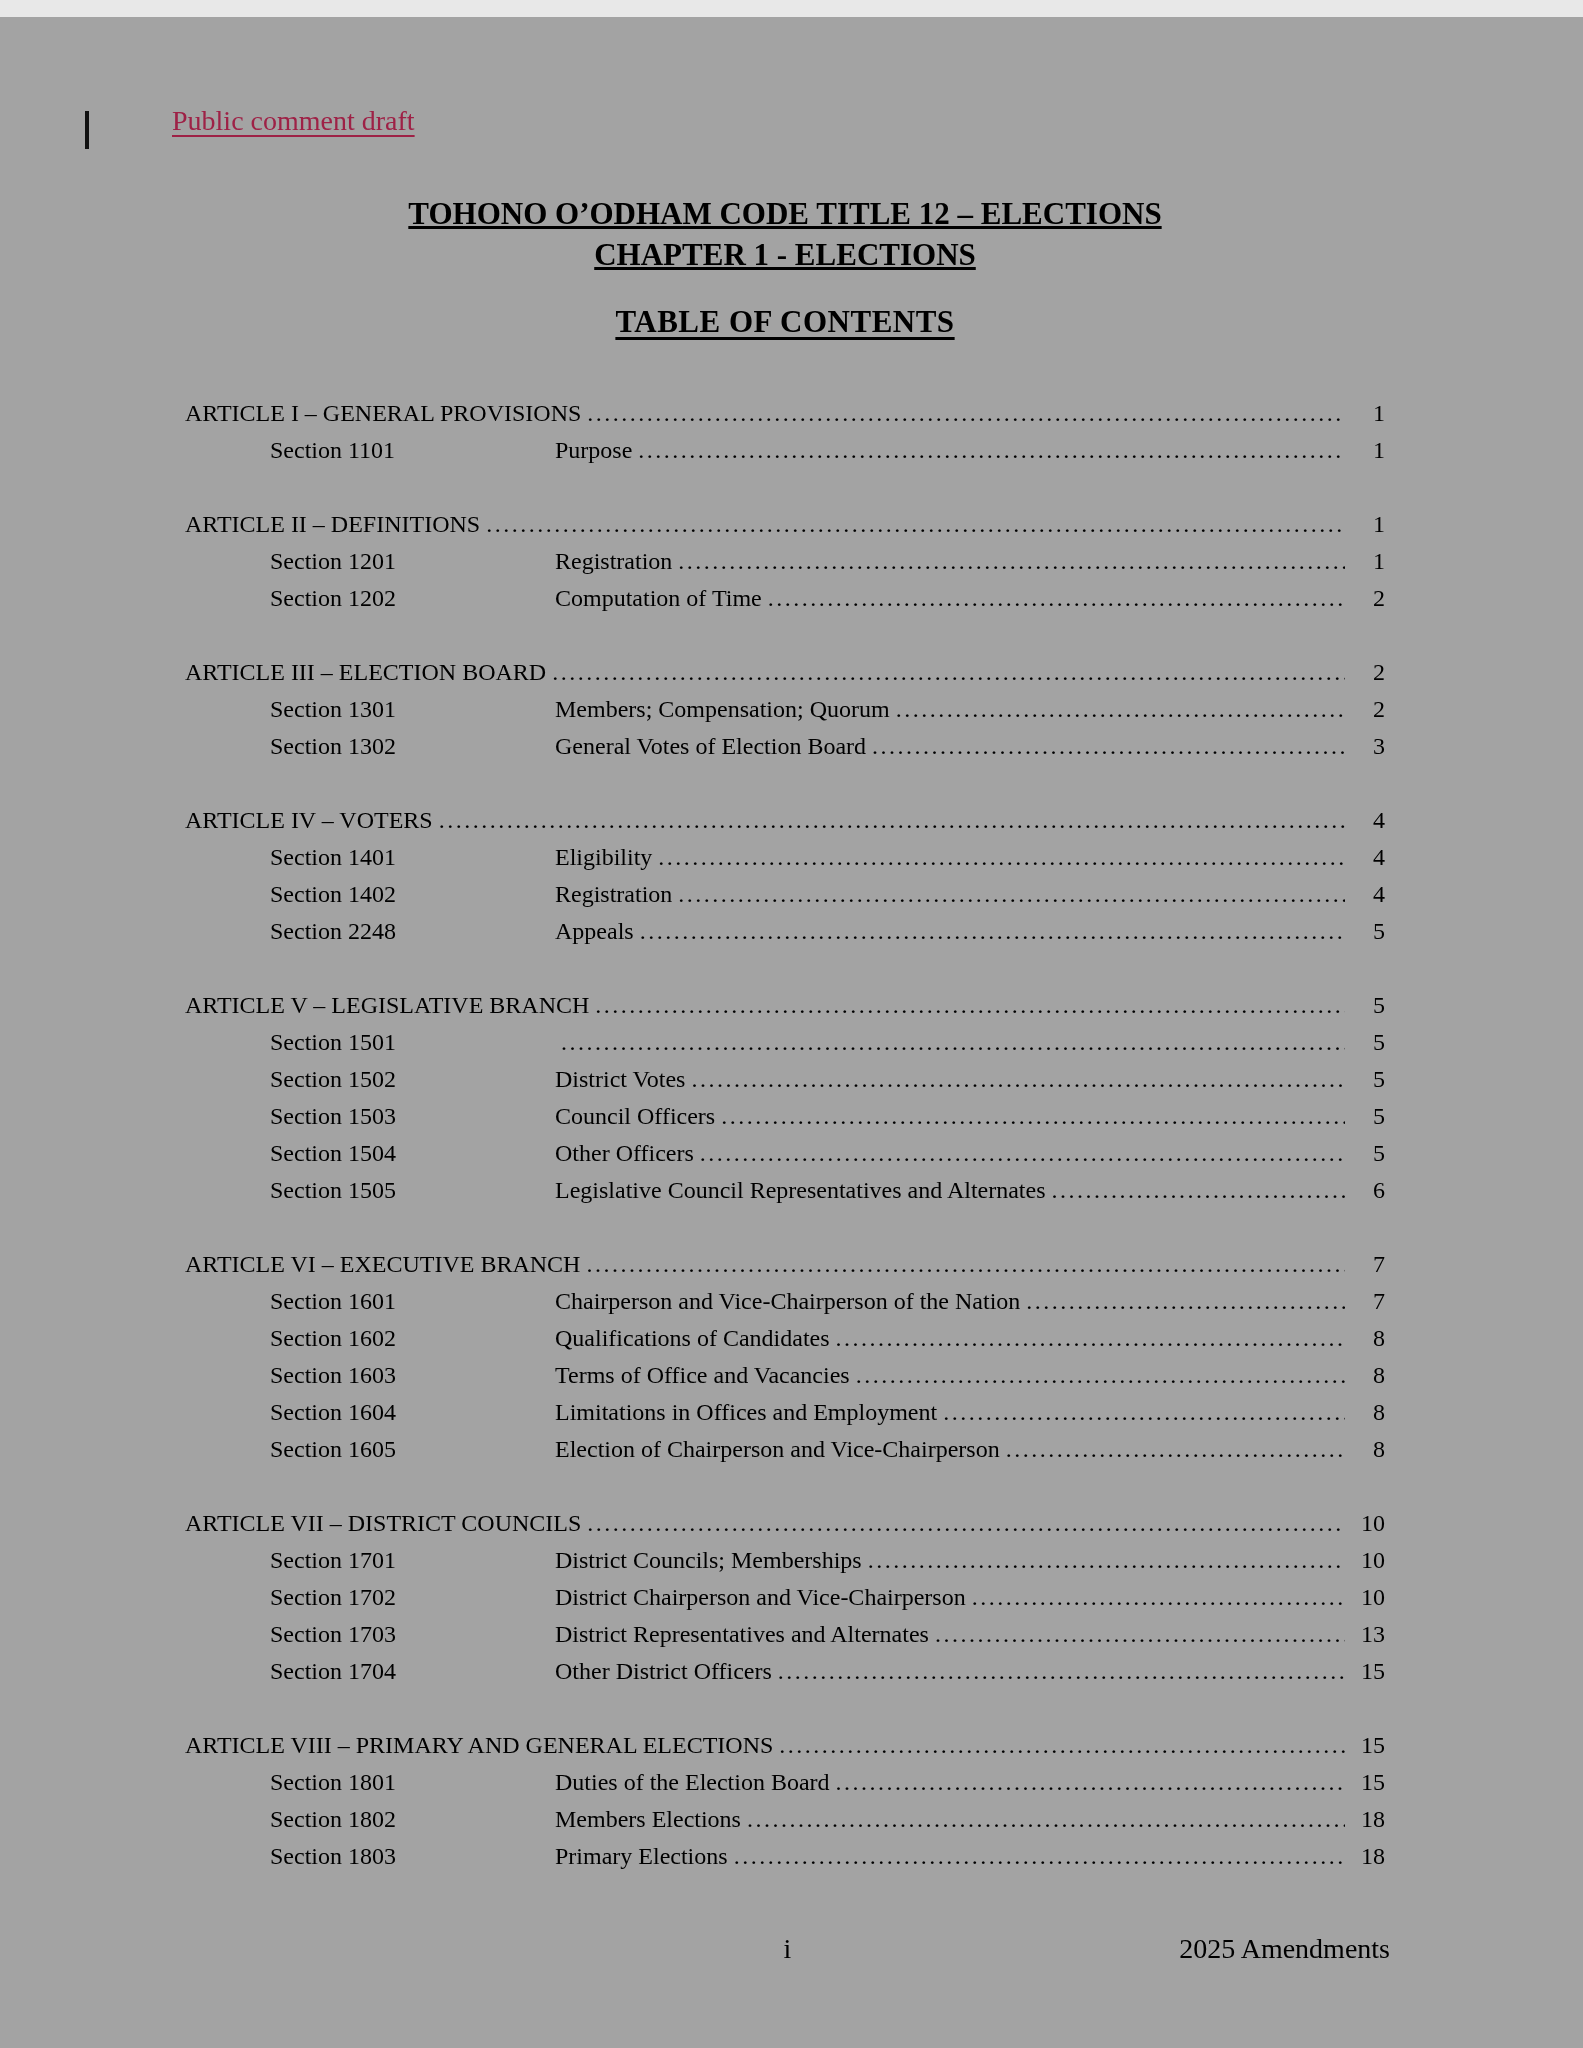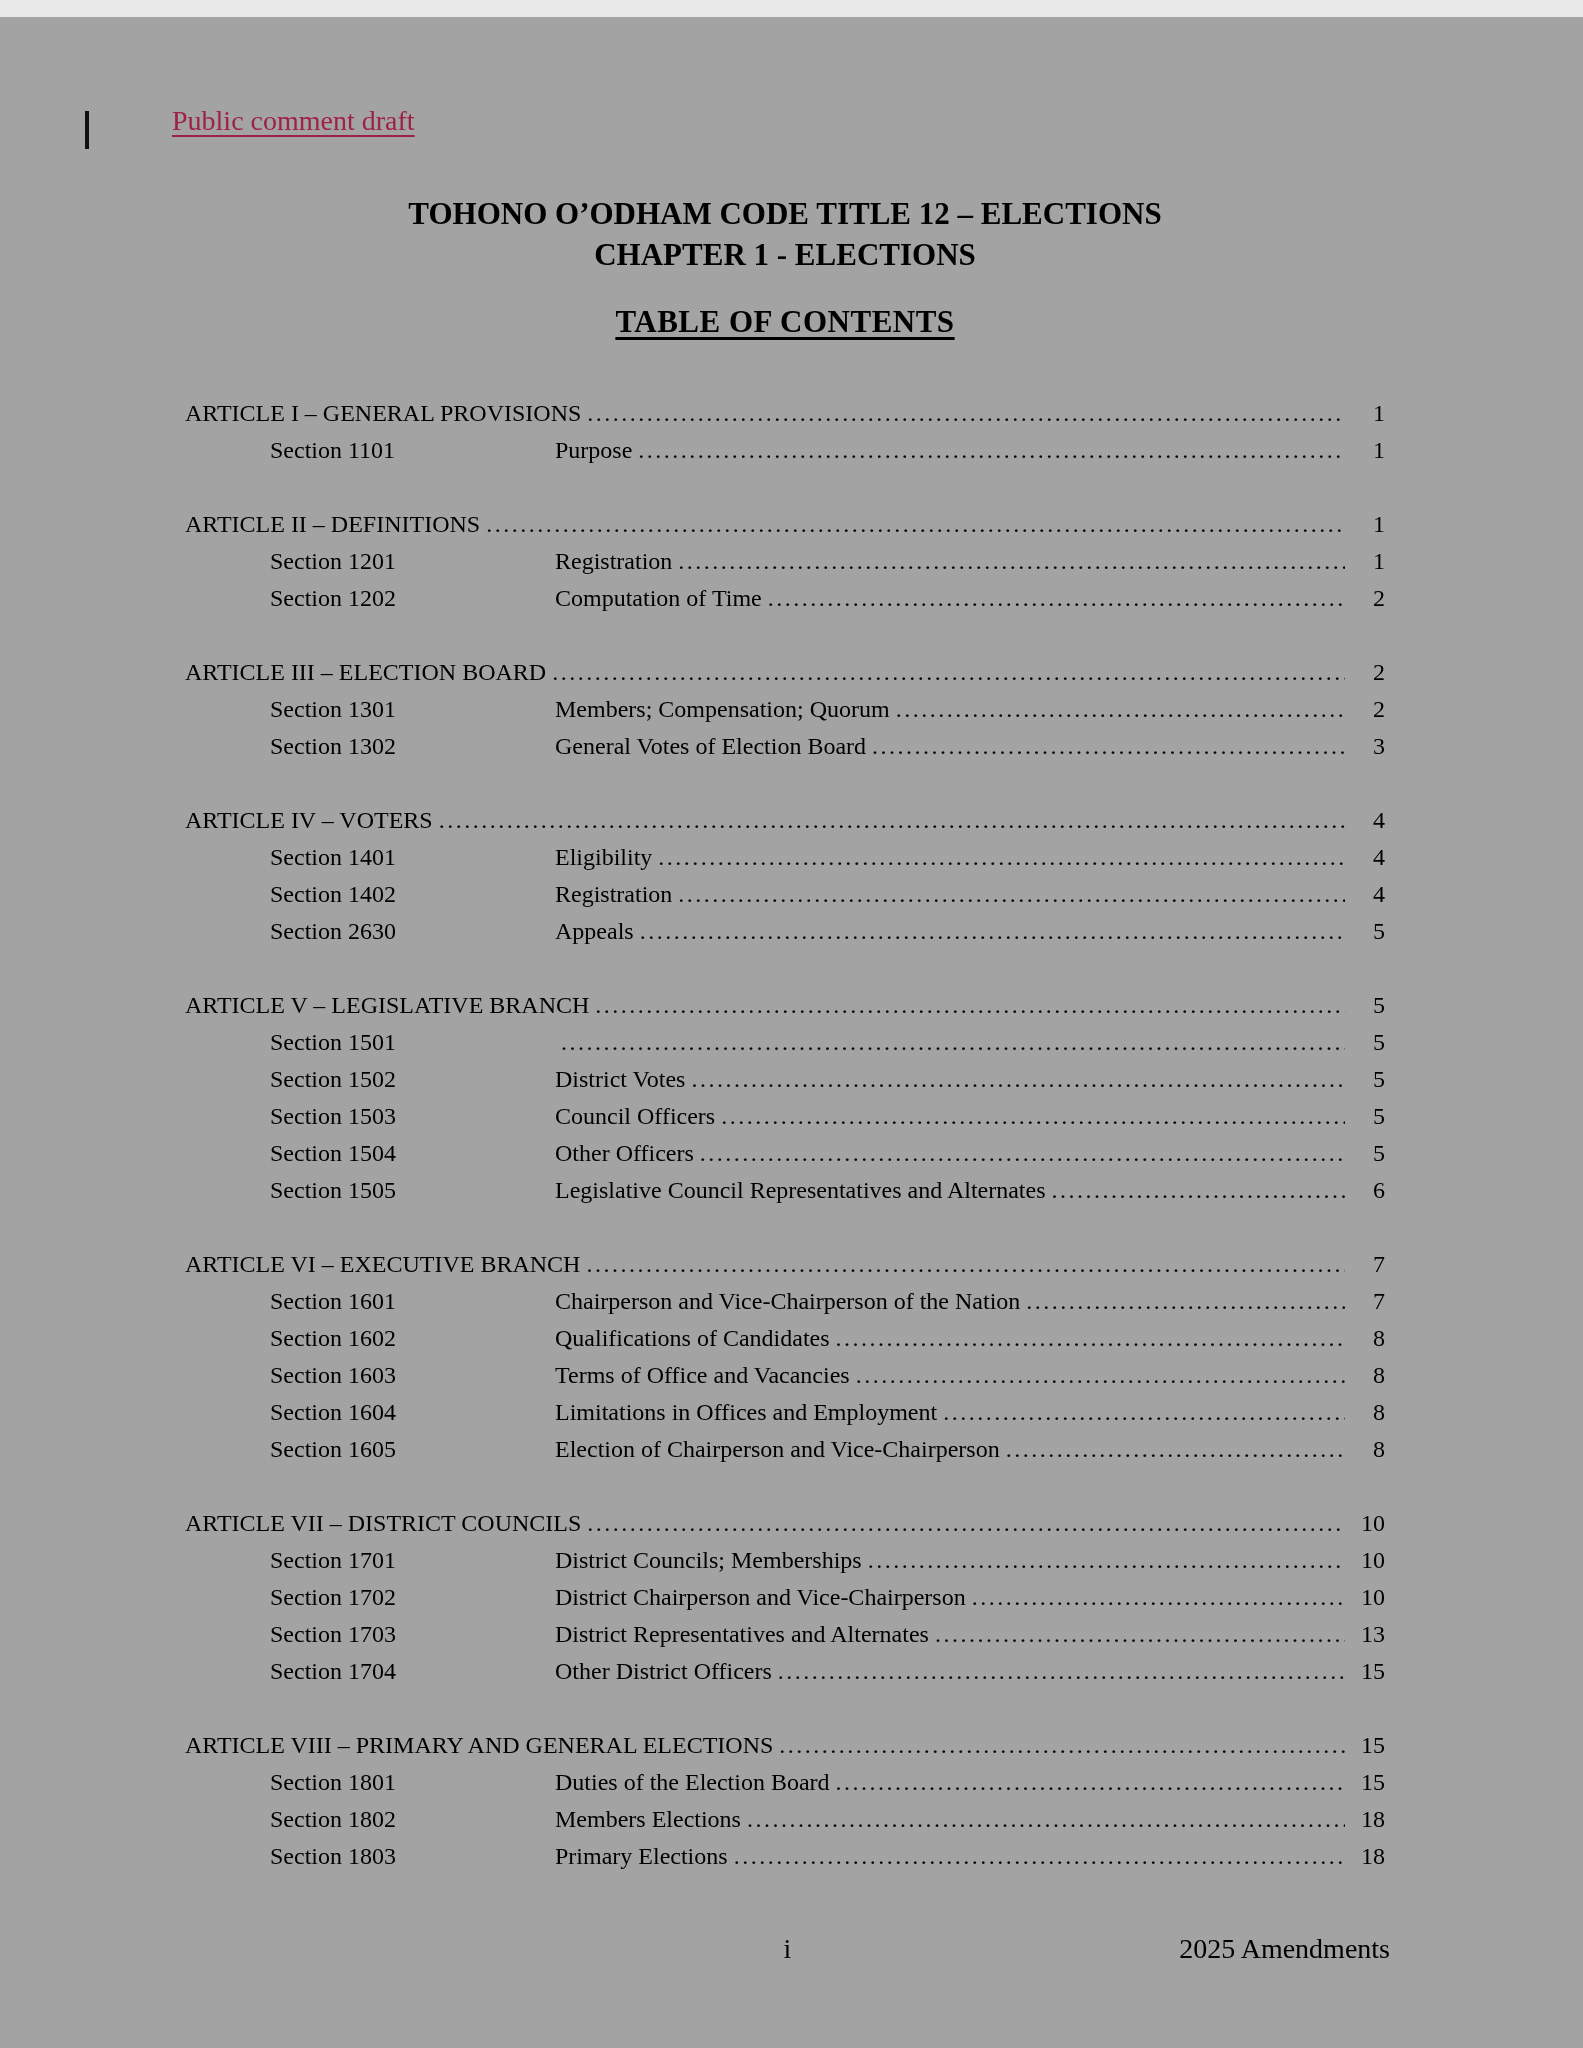--- a/index.html
+++ b/index.html
@@ -37,20 +37,21 @@
   }
   .doc-title {
     position: absolute;
     top: 176px;
     left: 185px;
     width: 1200px;
     text-align: center;
     font-weight: bold;
     font-size: 31px;
     line-height: 41px;
+    text-decoration: underline;
   }
   .toc-heading {
     position: absolute;
     top: 287px;
     left: 185px;
     width: 1200px;
     text-align: center;
     font-weight: bold;
     font-size: 31px;
     text-decoration: underline;
@@ -210,21 +211,21 @@
   </div>
 
   <div class="toc-row section-row">
     <span class="sec-num">Section 1402</span>
     <span class="entry-title">Registration</span>
     <span class="leader"></span>
     <span class="page-num">4</span>
   </div>
 
   <div class="toc-row section-row">
-    <span class="sec-num">Section 2630</span>
+    <span class="sec-num">Section 2248</span>
     <span class="entry-title">Appeals</span>
     <span class="leader"></span>
     <span class="page-num">5</span>
   </div>
 </div>
 
   <div class="toc-group">
     <div class="toc-row article-row">
       <span class="entry-title">ARTICLE V – LEGISLATIVE BRANCH</span>
       <span class="leader"></span>

